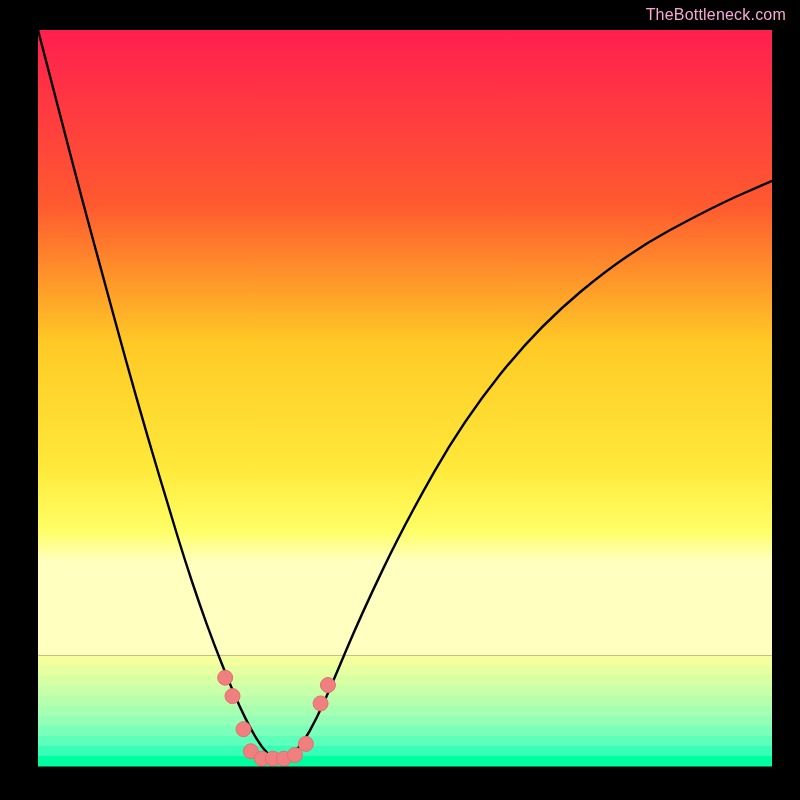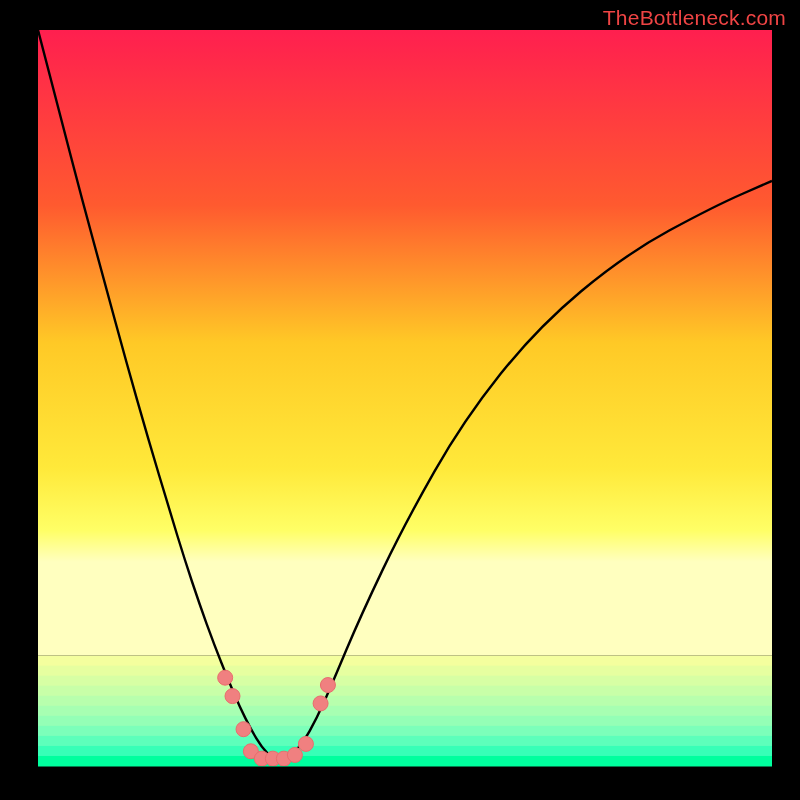--- a/index.html
+++ b/index.html
@@ -13,22 +13,22 @@
   .chart-container {
     position: relative;
     width: 800px;
     height: 800px;
   }
   .watermark {
     position: absolute;
     top: 6px;
     right: 14px;
     font-family: Arial, Helvetica, sans-serif;
-    font-size: 21px;
-    color: #ef4444;
+    font-size: 16px;
+    color: #f9a8d4;
     letter-spacing: 0.2px;
     z-index: 10;
   }
   svg.plot {
     position: absolute;
     left: 0;
     top: 0;
   }
 </style>
 </head>

